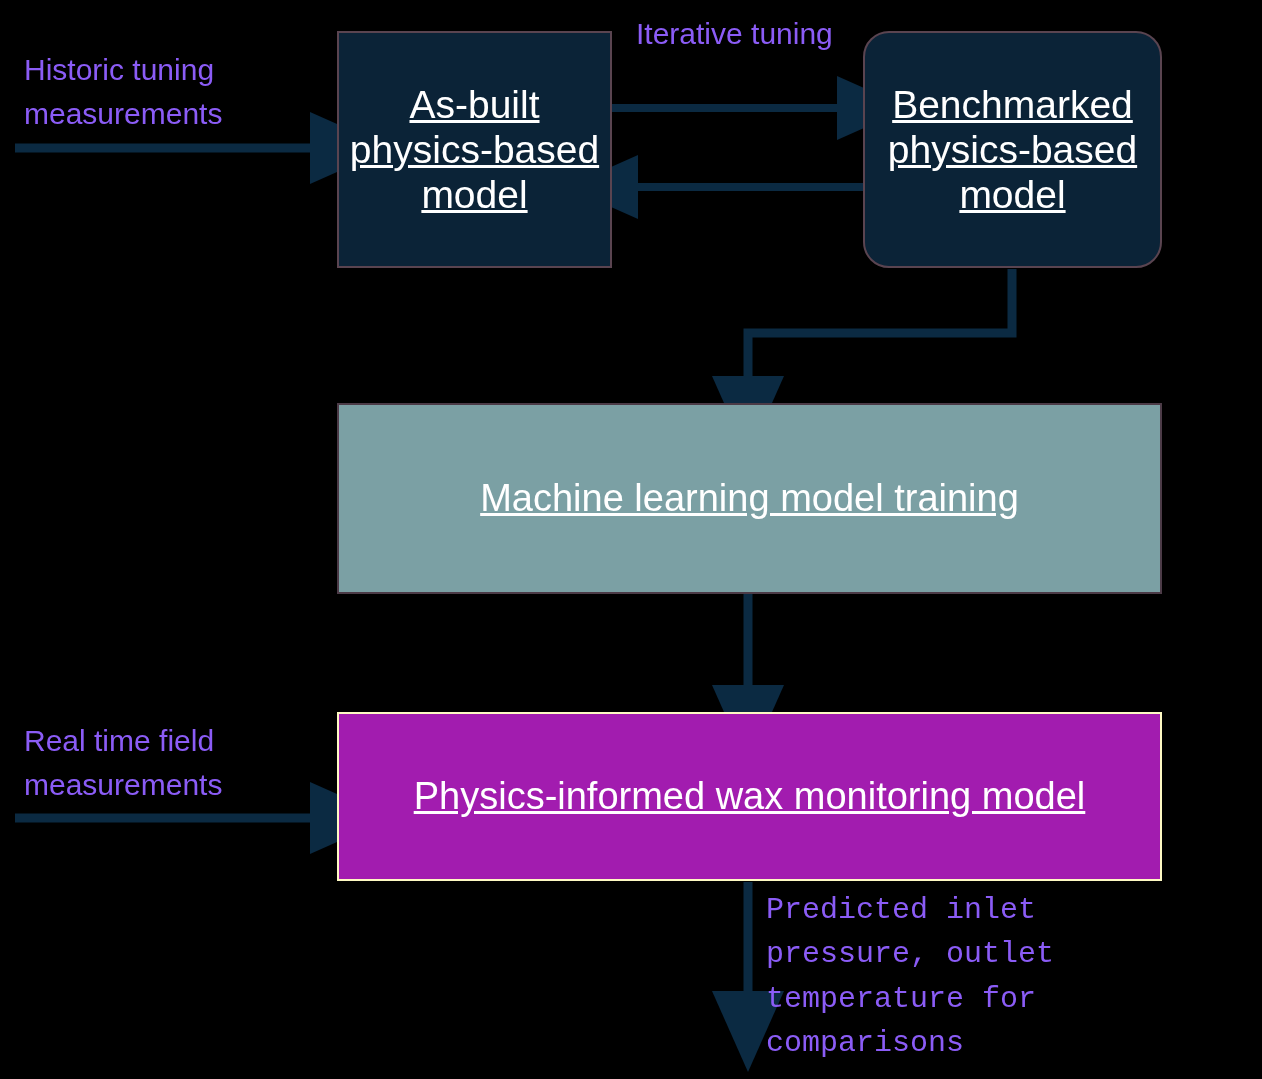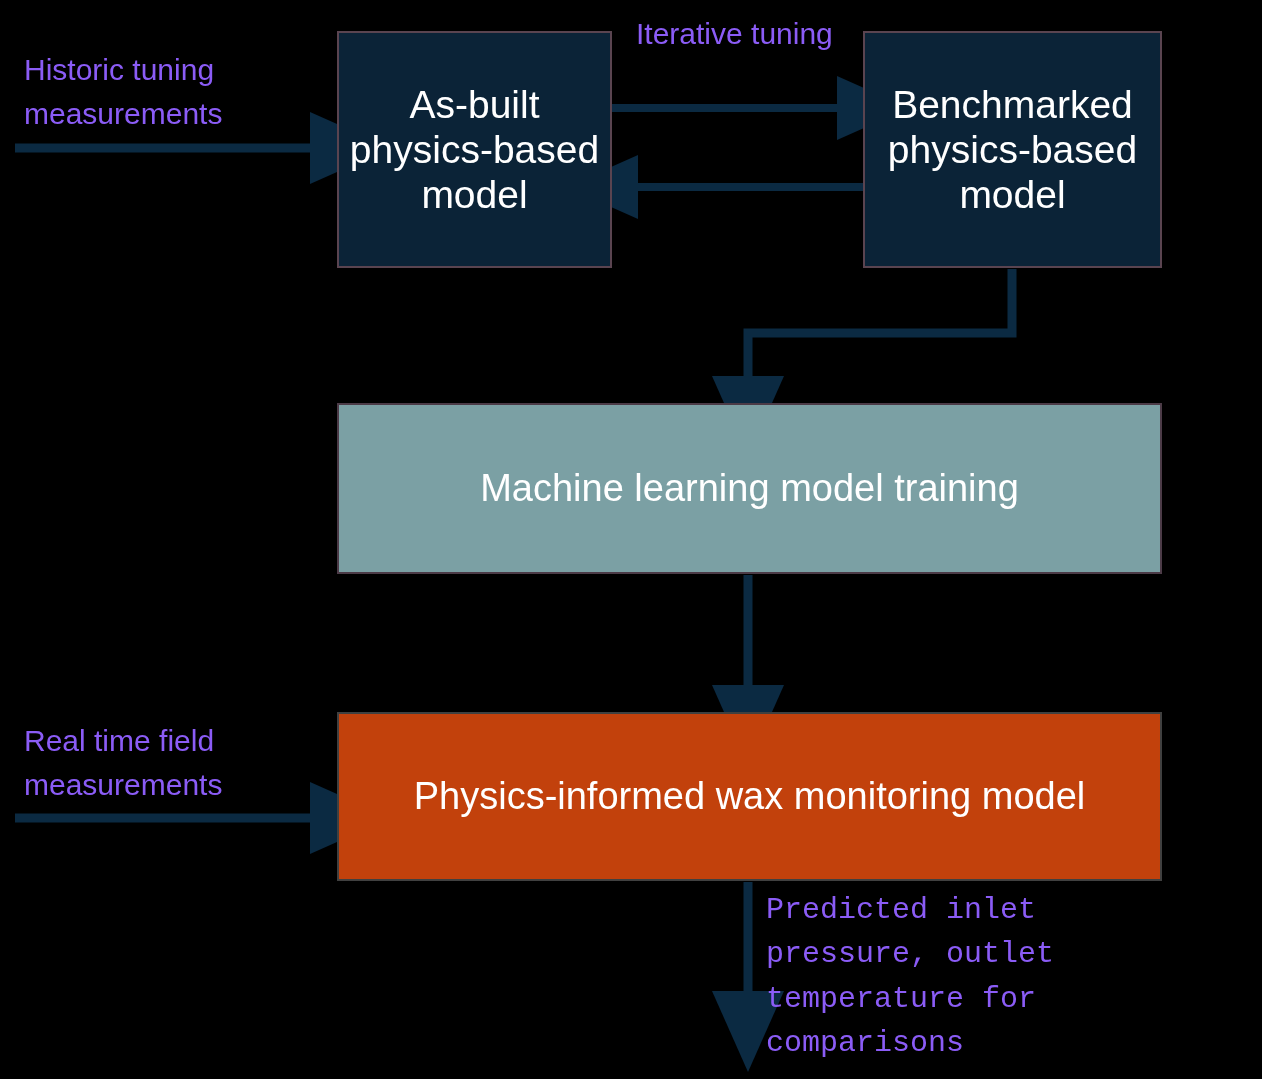--- a/index.html
+++ b/index.html
@@ -36,38 +36,40 @@
   }
   .node-dark {
     background: #0b2337;
     border: 2px solid #5a4450;
   }
   .node-teal {
     background: #7ba0a4;
     border: 2px solid #4c3b47;
   }
   .node-purple {
-    background: #c2410c;
-    border: 2px solid #404040;
+    background: #a21caf;
+    border: 2px solid #fef9c3;
   }
   .node-label {
     display: block;
     padding: 0 10px;
+    text-decoration: underline;
   }
 
   #node-as-built {
     left: 337px;  top: 31px;  width: 275px; height: 237px;
     font-size: 39px;
   }
   #node-benchmarked {
     left: 863px; top: 31px;  width: 299px; height: 237px;
     font-size: 39px;
+    border-radius: 26px;
   }
   #node-ml-training {
-    left: 337px; top: 403px; width: 825px; height: 171px;
+    left: 337px; top: 403px; width: 825px; height: 191px;
     font-size: 38px;
     align-items: center;
   }
   #node-wax-model {
     left: 337px; top: 712px; width: 825px; height: 169px;
     font-size: 38px;
   }
 
   .edge-label {
     position: absolute;

